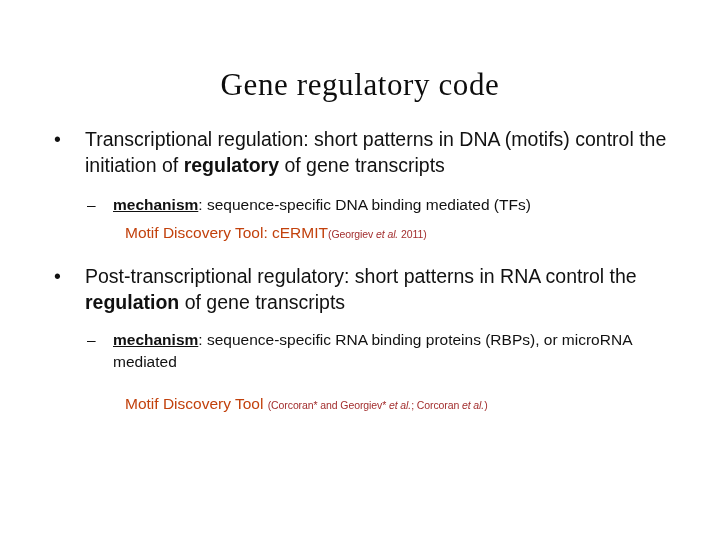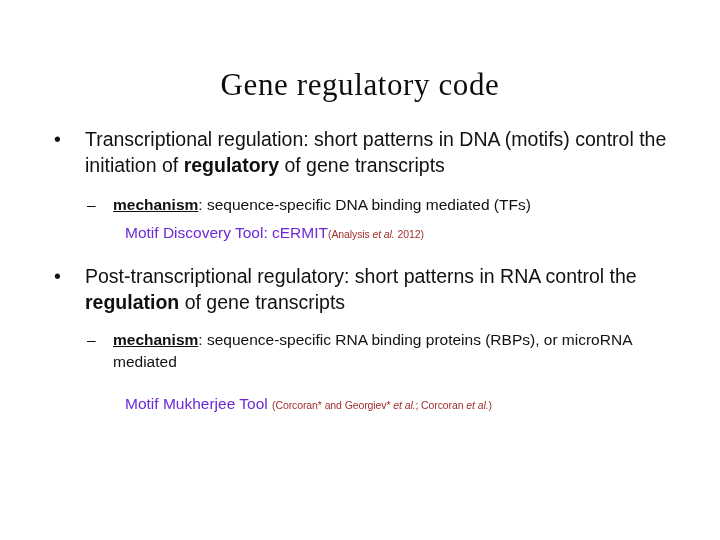--- a/index.html
+++ b/index.html
@@ -81,21 +81,21 @@
   }
 
   
   .tool-line {
     padding-left: 125px;
     font-size: 15.5px;
     line-height: 22px;
     color: #a32f2f;
   }
   .tool-name {
-    color: #6d28d9;
+    color: #c2410c;
   }
   .citation {
     font-size: 10.5px;
     color: #a32f2f;
     letter-spacing: -0.1px;
   }
   .citation .ital {
     font-style: italic;
   }
 
@@ -125,37 +125,37 @@
     <div class="sp-1"></div>
 
     <div class="l2">
       <span class="marker">–</span>
       <span class="u">mechanism</span><span>: sequence-specific DNA binding mediated (TFs)</span>
     </div>
 
     <div class="sp-2"></div>
 
     <div class="tool-line">
-      <span class="tool-name">Motif Discovery Tool: cERMIT</span><span class="citation"><span>(Analysis </span><span class="ital">et al.</span><span> 2012)</span></span>
+      <span class="tool-name">Motif Discovery Tool: cERMIT</span><span class="citation"><span>(Georgiev </span><span class="ital">et al.</span><span> 2011)</span></span>
     </div>
 
     <div class="sp-3"></div>
 
     <div class="l1">
       <span class="marker">•</span>
       <span>Post-transcriptional regulatory: short patterns in RNA control the </span><span class="b">regulation</span><span> of gene transcripts</span>
     </div>
 
     <div class="sp-4"></div>
 
     <div class="l2">
       <span class="marker">–</span>
       <span class="u">mechanism</span><span>: sequence-specific RNA binding proteins (RBPs), or microRNA mediated</span>
     </div>
 
     <div class="sp-5"></div>
 
     <div class="tool-line">
-      <span class="tool-name">Motif Mukherjee Tool</span> <span class="citation"><span>(Corcoran* and Georgiev* </span><span class="ital">et al.</span><span>; Corcoran </span><span class="ital">et al.</span><span>)</span></span>
+      <span class="tool-name">Motif Discovery Tool</span> <span class="citation"><span>(Corcoran* and Georgiev* </span><span class="ital">et al.</span><span>; Corcoran </span><span class="ital">et al.</span><span>)</span></span>
     </div>
 
   </div>
 </div>
 
 </body></html>

